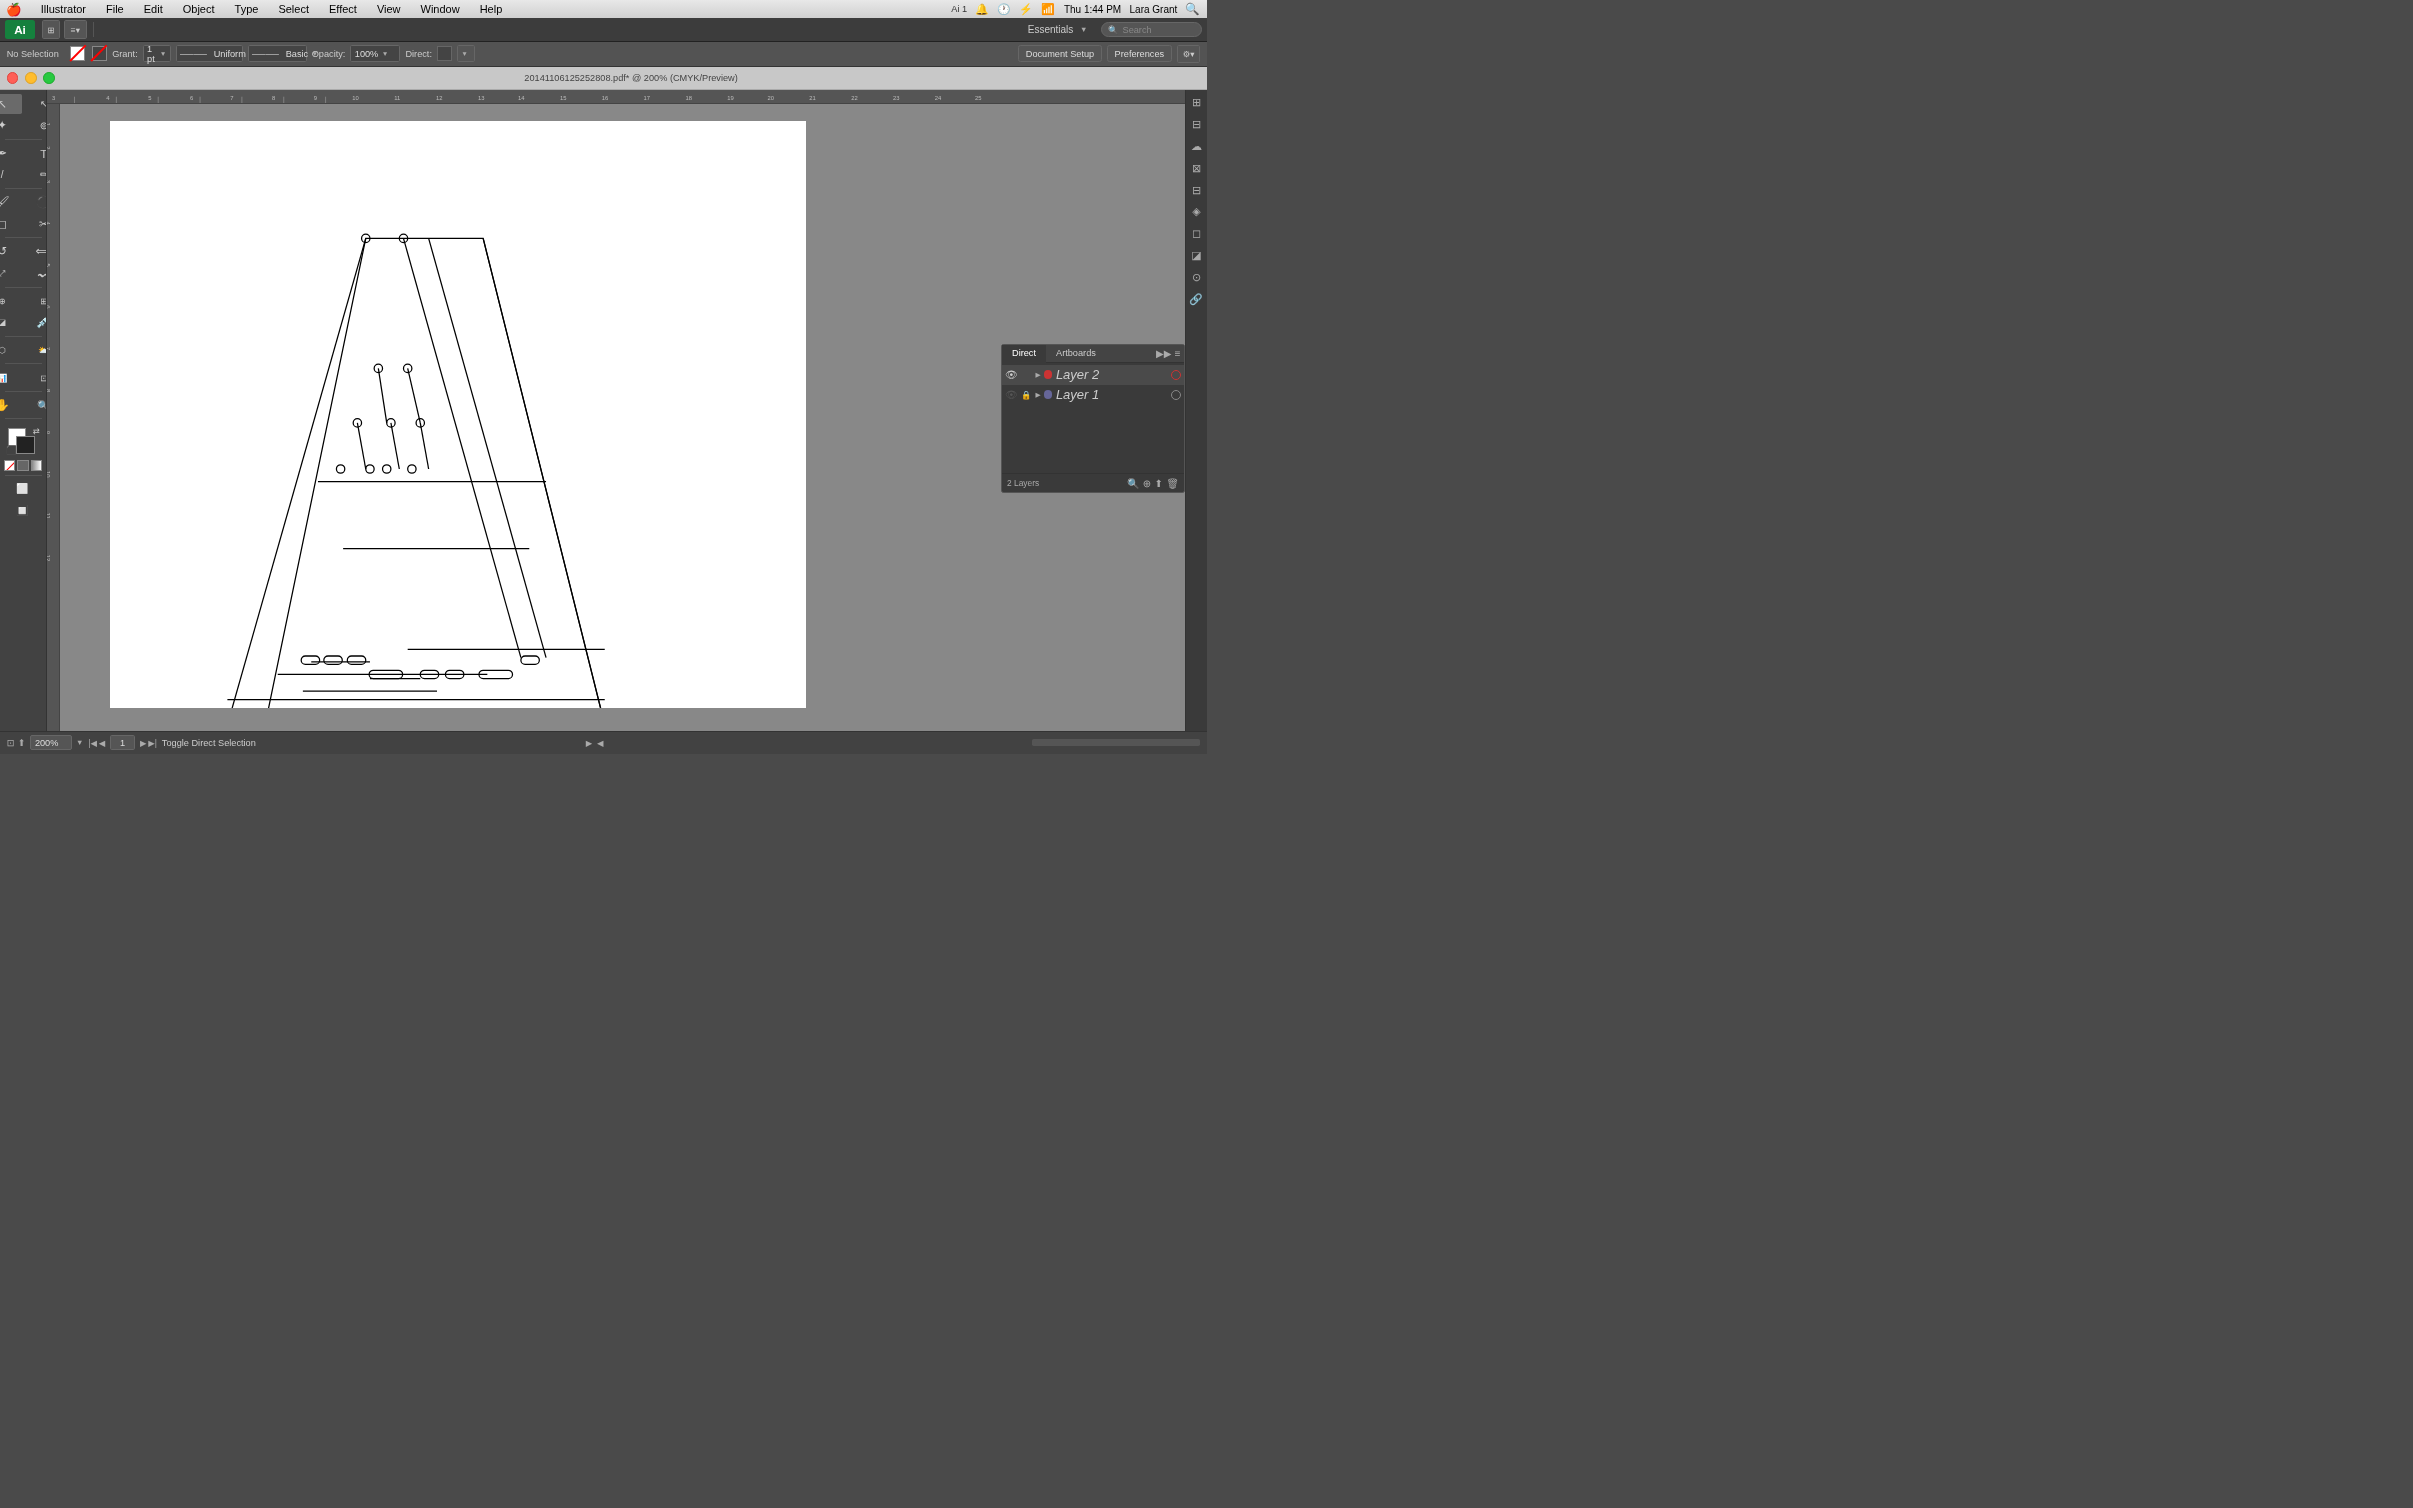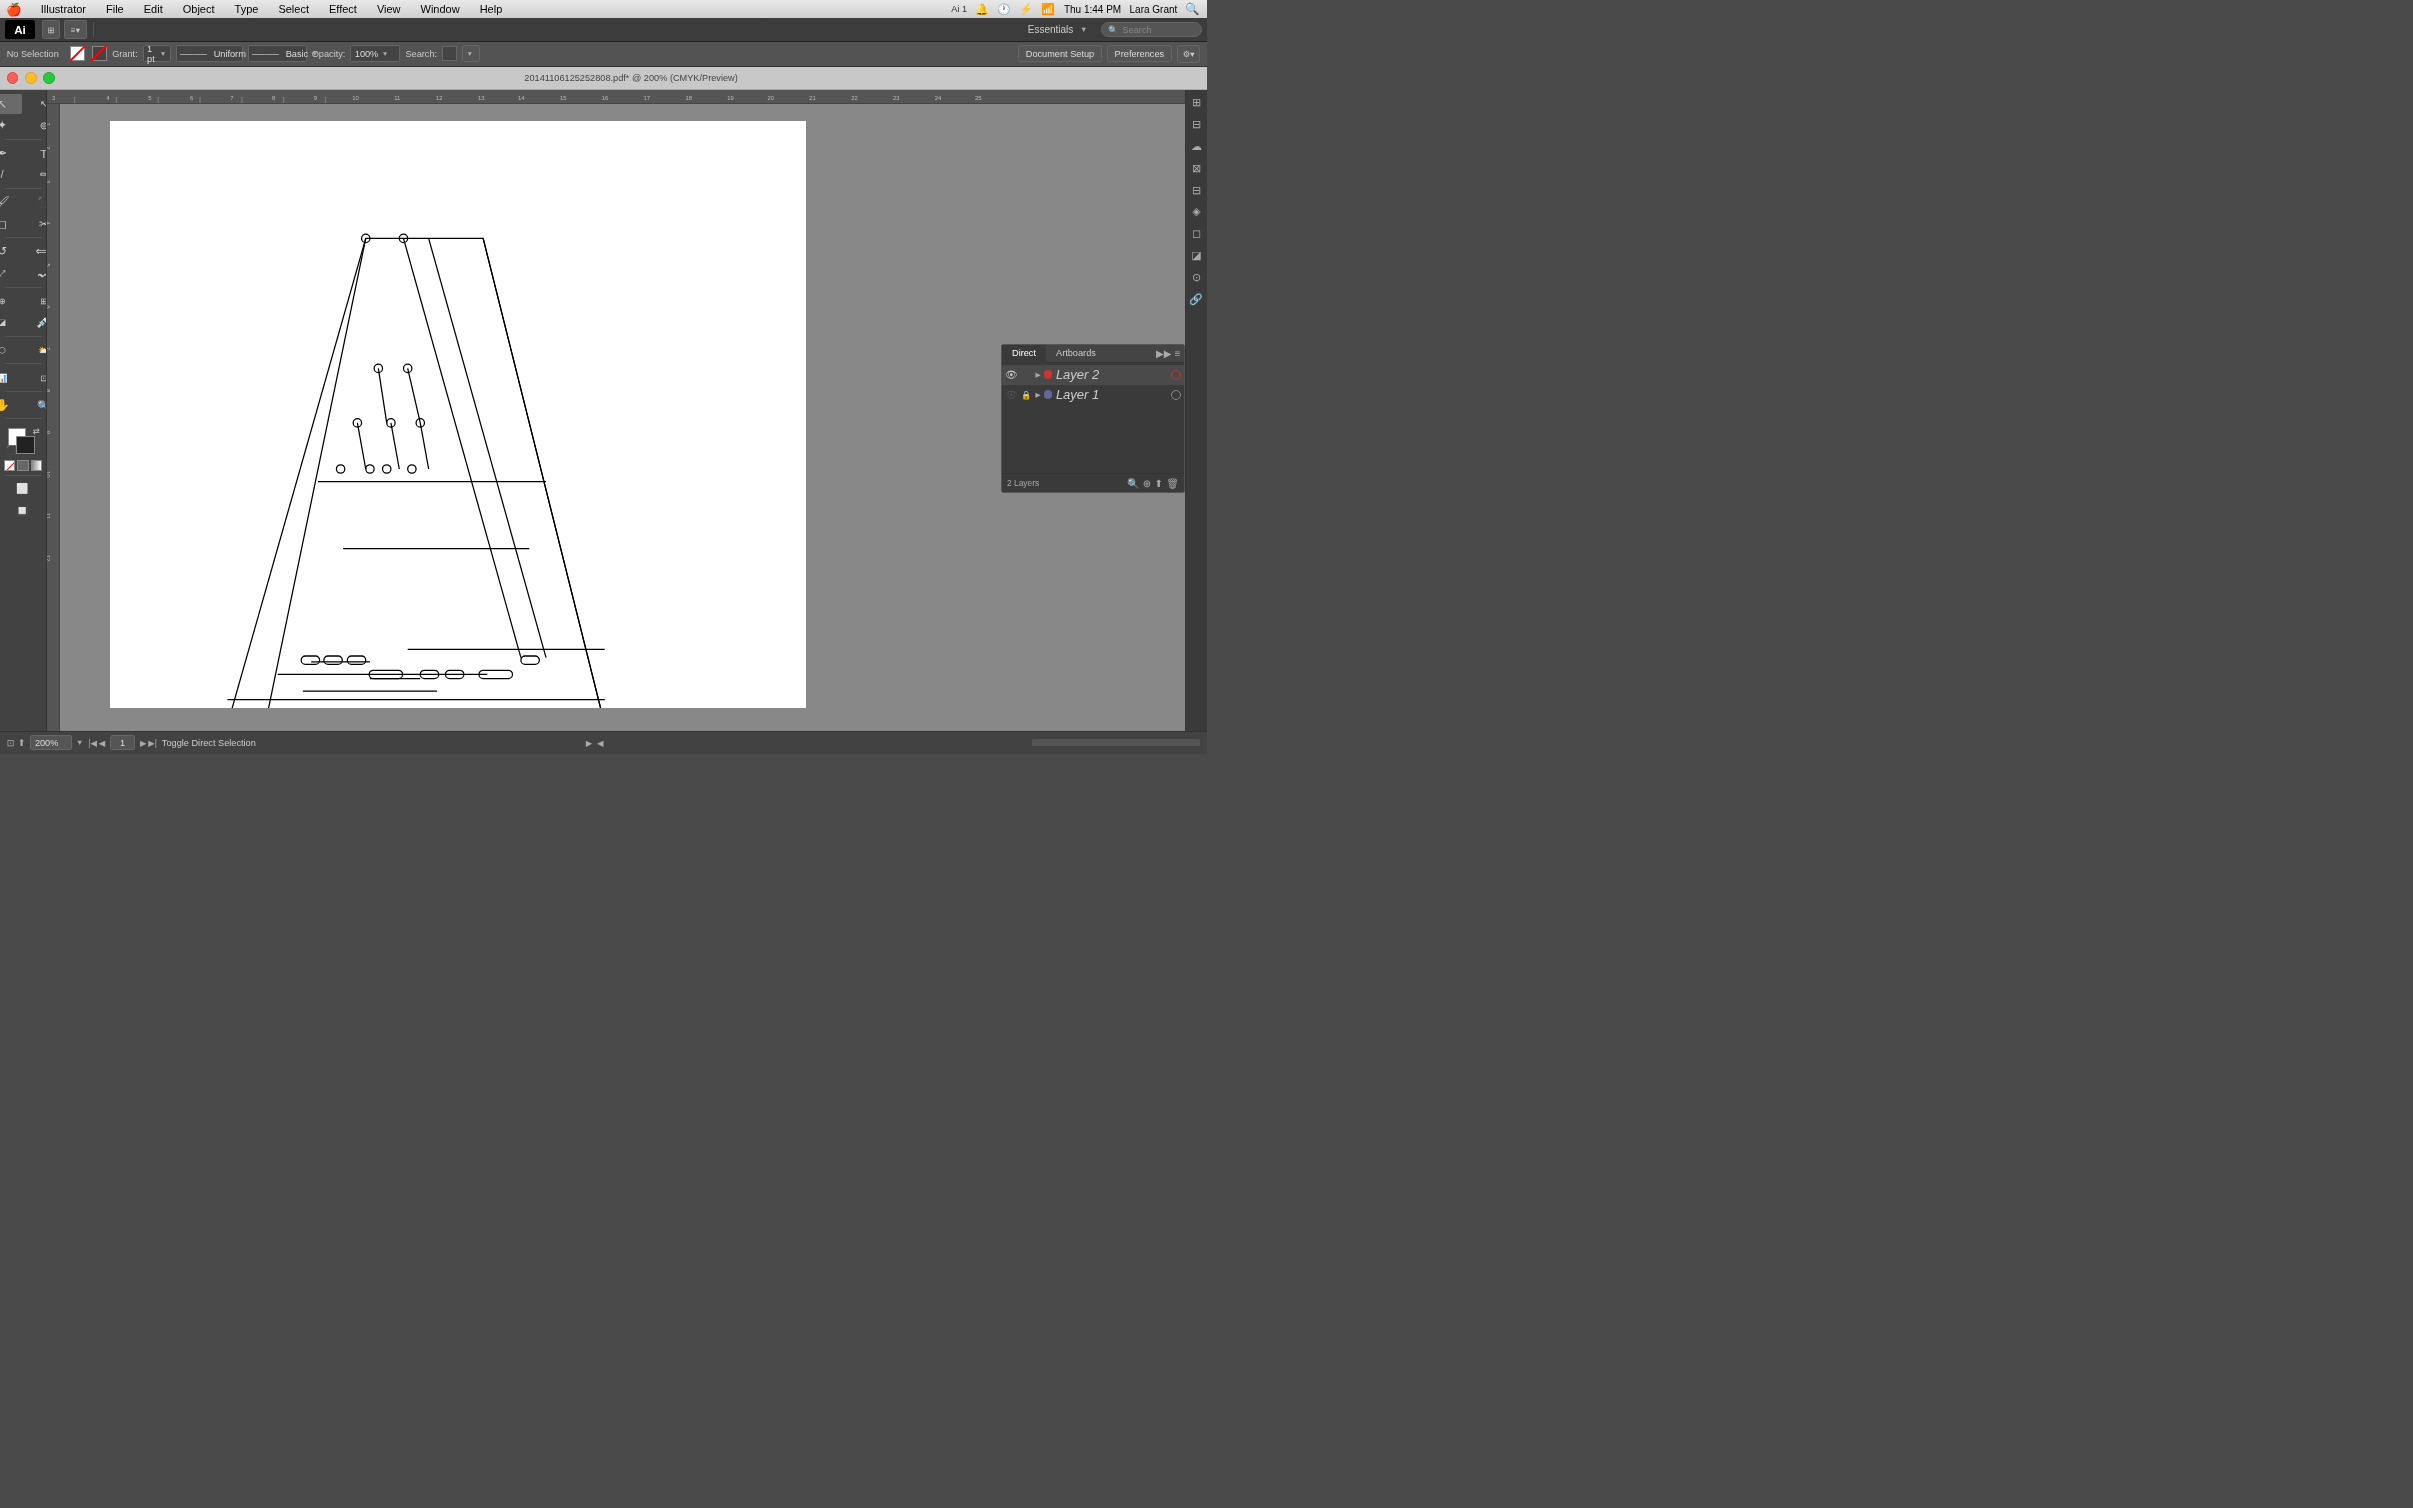--- a/index.html
+++ b/index.html
@@ -40,21 +40,21 @@
       background: #3c3c3c;
       display: flex;
       align-items: center;
       padding: 0 5px;
       gap: 3.4px;
       border-bottom: 0.8px solid #222;
     }
     .toolbar-ai-logo {
       width: 30px;
       height: 18.4px;
-      background: #000000;
+      background: #15803d;
       border-radius: 2.5px;
       display: flex;
       align-items: center;
       justify-content: center;
       font-size: 11.7px;
       font-weight: bold;
       color: white;
       margin-right: 3.4px;
     }
     .toolbar-icon-btn {
@@ -421,21 +421,21 @@
   <div class="options-dropdown" style="width:59px; background:#444;">
     <span style="color:#aaa; font-size:13.4px; margin-right:3.4px;">——</span>
     <span>Basic</span>
     <span class="arrow">▼</span>
   </div>
   <span class="options-text">Opacity:</span>
   <div class="options-dropdown" style="width:50px;">
     <span>100%</span>
     <span class="arrow">▼</span>
   </div>
-  <span class="options-text">Search:</span>
+  <span class="options-text">Direct:</span>
   <div class="options-color-swatch"></div>
   <div class="options-dropdown" style="width:18.4px; background:#555;">
     <span class="arrow">▼</span>
   </div>
   <div style="flex:1;"></div>
   <button class="options-btn">Document Setup</button>
   <button class="options-btn">Preferences</button>
   <div class="toolbar-icon-btn" style="width:23.5px;">⚙▾</div>
 </div>
 

